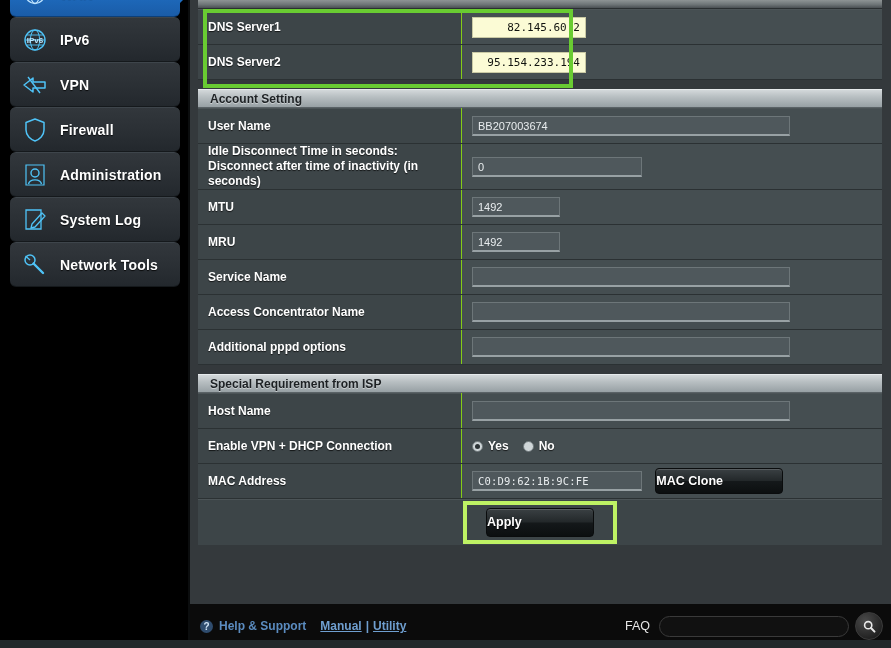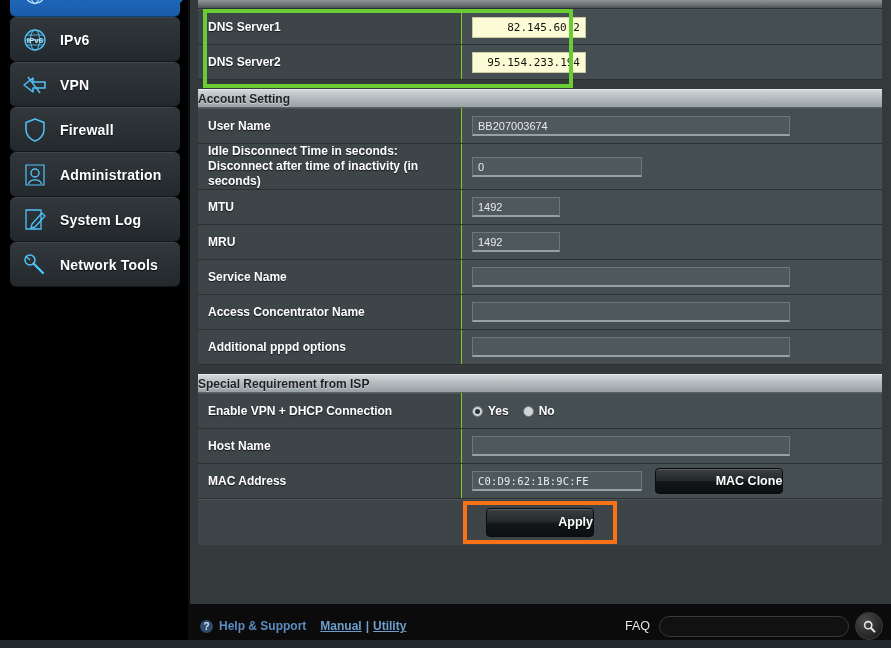--- a/index.html
+++ b/index.html
@@ -137,20 +137,21 @@
   .row-h2 { height: 44px; }
   .row-tall { height: 48px; }
 
   .sec-head {
     height: 19px;
     line-height: 19px;
     background: linear-gradient(to bottom, #d3d8da 0%, #b8bfc2 40%, #97a0a4 100%);
     color: #1d2124;
     font-size: 12px;
     font-weight: bold;
+    padding-left: 12px;
     text-shadow: 0 1px 0 rgba(255,255,255,.45);
     border-top: 1px solid #e6eaec;
     border-bottom: 1px solid #5a6266;
     box-sizing: border-box;
   }
   .sec-gap {
     height: 9px;
     background: #34393c;
   }
 
@@ -249,21 +250,21 @@
   
   .btn {
     display: inline-block;
     box-sizing: border-box;
     background: linear-gradient(to bottom, #3a4043 0%, #23282a 48%, #14181a 52%, #0c0f10 100%);
     border: 1px solid #0a0c0d;
     border-radius: 4px;
     color: #ffffff;
     font-size: 12.5px;
     font-weight: bold;
-    text-align: right;
+    text-align: left;
     text-shadow: 0 1px 1px rgba(0,0,0,.9);
     box-shadow: inset 0 1px 0 rgba(255,255,255,.16);
     vertical-align: middle;
   }
   .btn.mac {
     width: 128px; height: 26px; line-height: 24px;
     margin-left: 10px;
   }
   .btn.apply {
     width: 108px; height: 29px; line-height: 27px;
@@ -271,21 +272,21 @@
 
   .applybar {
     height: 45px;
     background: #3d4548;
     border-top: 1px solid #4c5457;
     display: flex;
     align-items: center;
     justify-content: center;
   }
   .apply-hl {
-    border: 4px solid #f97316;
+    border: 4px solid #bef264;
     padding: 3px 19px;
     line-height: 0;
     box-sizing: content-box;
   }
 
   
   #dns-highlight {
     position: absolute;
     left: 203px;
     top: 9px;
@@ -539,38 +540,38 @@
         </tr>
       </tbody>
         </table>
 
       <div class="sec-gap"></div>
 
       <div class="sec-head">Special Requirement from ISP</div>
       <table class="ftable">
         <tbody>
             <tr class="row-h">
+          <td class="lbl">Host Name</td>
+          <td class="val">
+            <span class="inp w-wide"></span>
+          </td>
+        </tr>
+        <tr class="row-h">
           <td class="lbl">Enable VPN + DHCP Connection</td>
           <td class="val">
             <span class="radios">
               <span class="radio-opt">
                 <span class="rdot on"></span>
                 <span class="rlabel">Yes</span>
               </span>
               <span class="radio-opt">
                 <span class="rdot"></span>
                 <span class="rlabel">No</span>
               </span>
             </span>
-          </td>
-        </tr>
-        <tr class="row-h">
-          <td class="lbl">Host Name</td>
-          <td class="val">
-            <span class="inp w-wide"></span>
           </td>
         </tr>
         <tr class="row-h">
           <td class="lbl">MAC Address</td>
           <td class="val">
             <span class="inp w-mac mono">C0:D9:62:1B:9C:FE</span>
             <span class="btn mac">MAC Clone</span>
           </td>
         </tr>
       </tbody>

